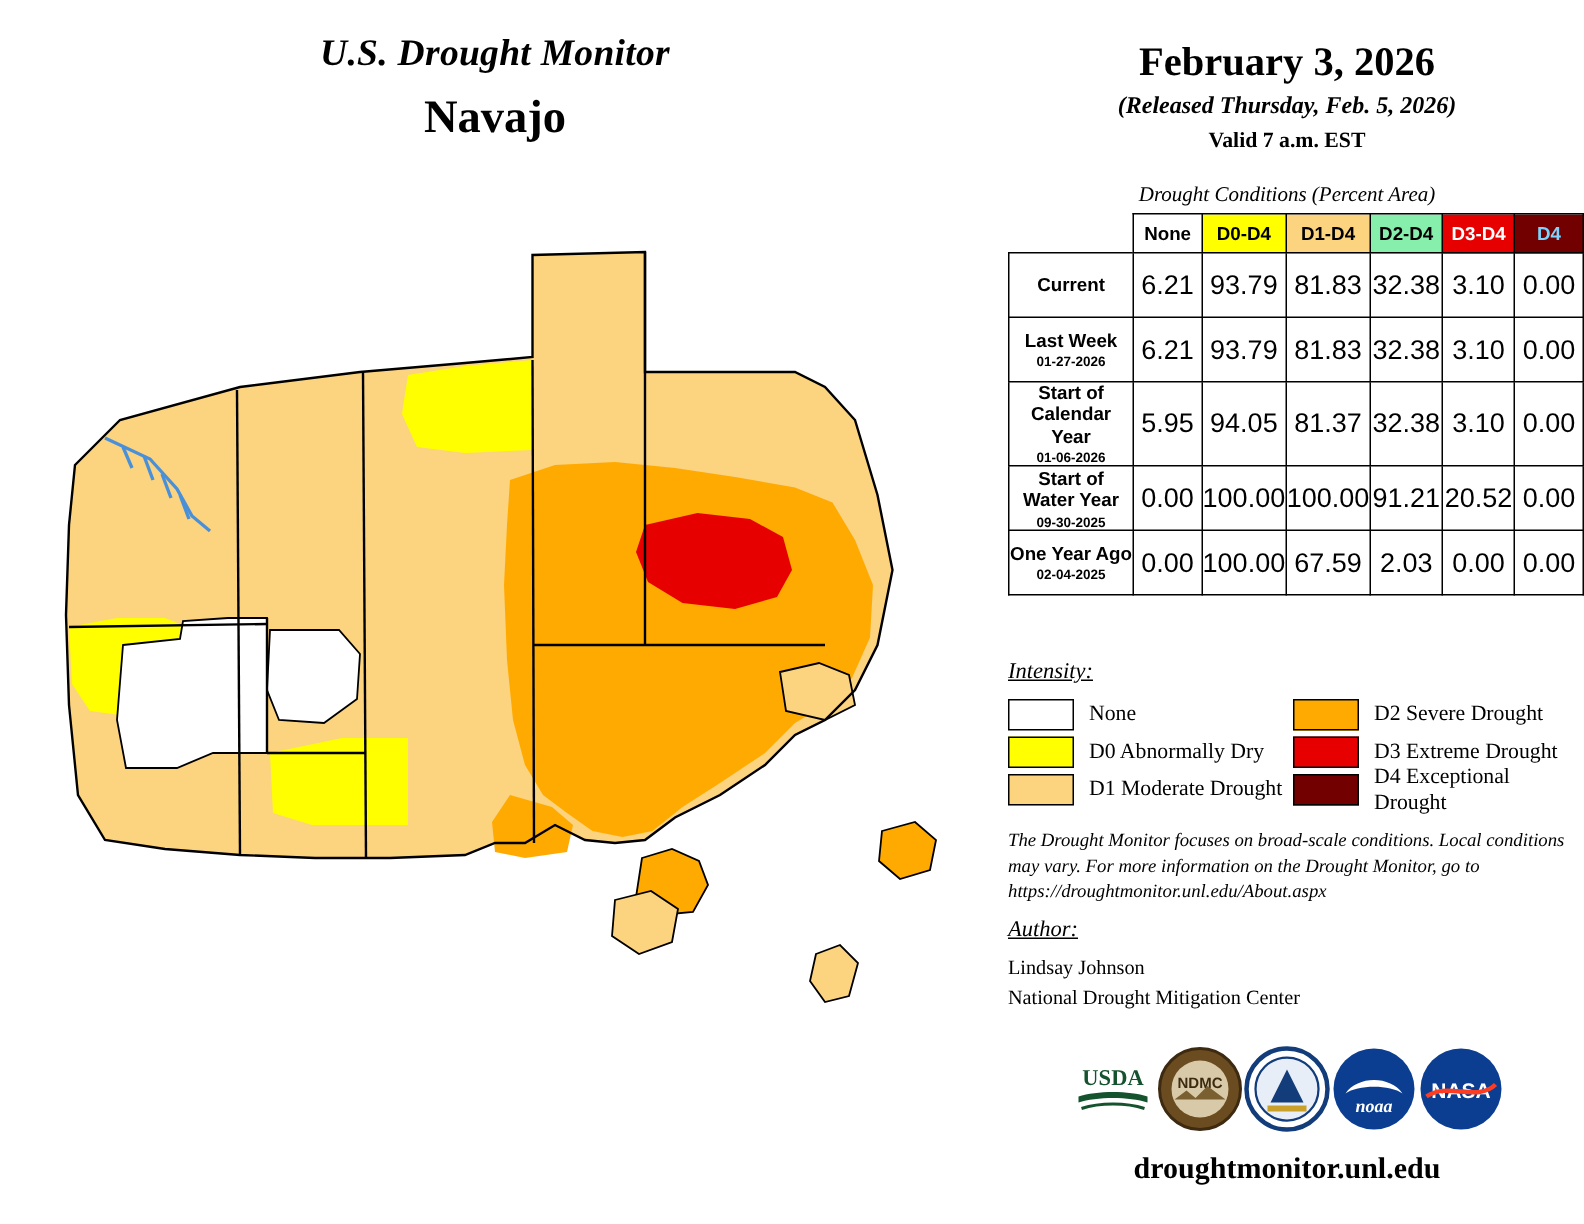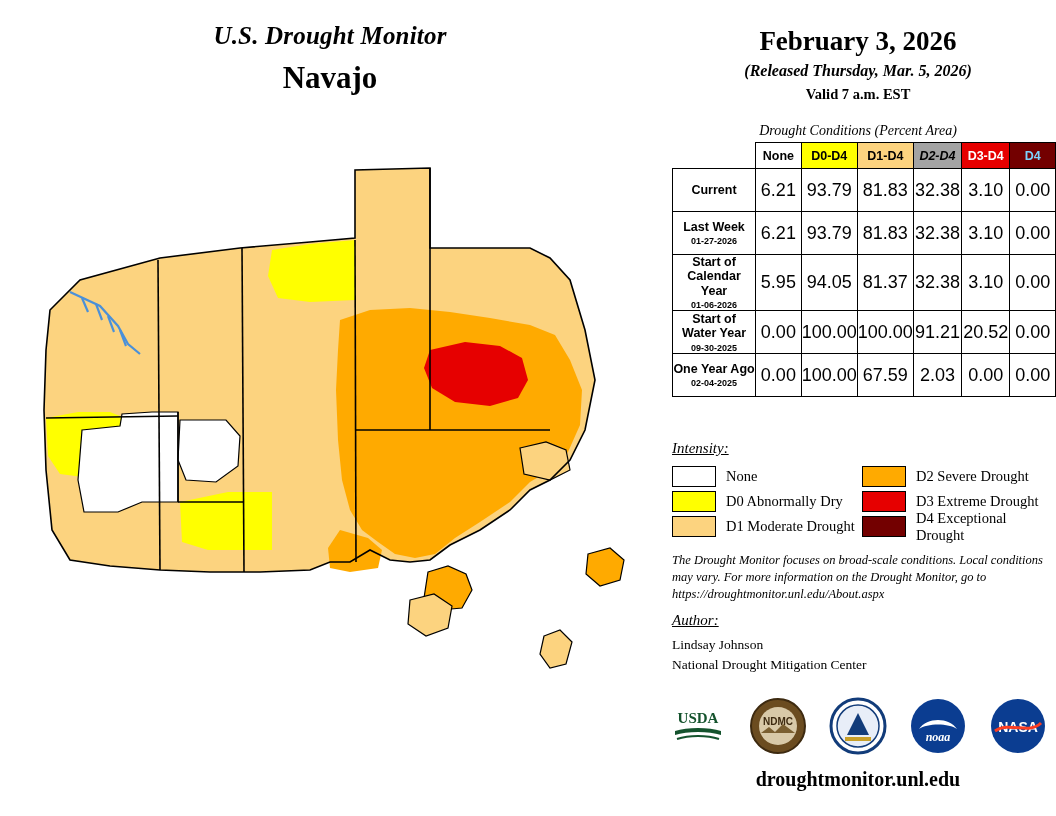--- a/index.html
+++ b/index.html
@@ -118,21 +118,21 @@
     margin-top: 2px;
   }
   table.dm td.val {
     width: 48px;
     font-size: 18px;
     font-weight: normal;
   }
   .c-none { background: #ffffff; }
   .c-d0 { background: #ffff00; }
   .c-d1 { background: #fcd37f; }
-  .c-d2 { background: #a3a3a3; font-style: italic; }
+  .c-d2 { background: #86efac; }
   .c-d3 { background: #e60000; color: #ffffff; }
   .c-d4 { background: #730000; color: #7dd3fc; }
 
   
   .intensity-head {
     position: absolute;
     left: 672px;
     top: 440px;
     font-family: "Liberation Serif", serif;
     font-style: italic;
@@ -202,21 +202,21 @@
   
   .logos {
     position: absolute;
     left: 660px;
     top: 695px;
     width: 396px;
     height: 62px;
     display: flex;
     justify-content: center;
     align-items: center;
-    gap: 22px;
+    gap: 0;
   }
   .logo {
     width: 58px;
     height: 58px;
     display: flex;
     align-items: center;
     justify-content: center;
   }
   .url {
     position: absolute;
@@ -243,21 +243,21 @@
 
 <div class="page">
 
   <div class="title-block">
     <div class="title-main">U.S. Drought Monitor</div>
     <div class="title-sub">Navajo</div>
   </div>
 
   <div class="date-block">
     <div class="date-main">February 3, 2026</div>
-    <div class="date-release">(Released Thursday, Mar. 5, 2026)</div>
+    <div class="date-release">(Released Thursday, Feb. 5, 2026)</div>
     <div class="date-valid">Valid 7 a.m. EST</div>
   </div>
 
   <div class="map-wrap">
     <svg viewBox="0 0 650 560" width="650" height="560">
 
       <g>
         <path fill="#fcd37f" stroke="none" d="M40,180 L70,150 L150,128 L230,118 L300,112 L345,108 L345,40 L420,38 L420,118
              L520,118 L540,128 L560,150 L575,200 L585,250 L575,300 L560,330 L540,350 L520,360
              L500,380 L470,400 L440,415 L420,430 L400,432 L380,430 L360,420 L340,432 L320,432

